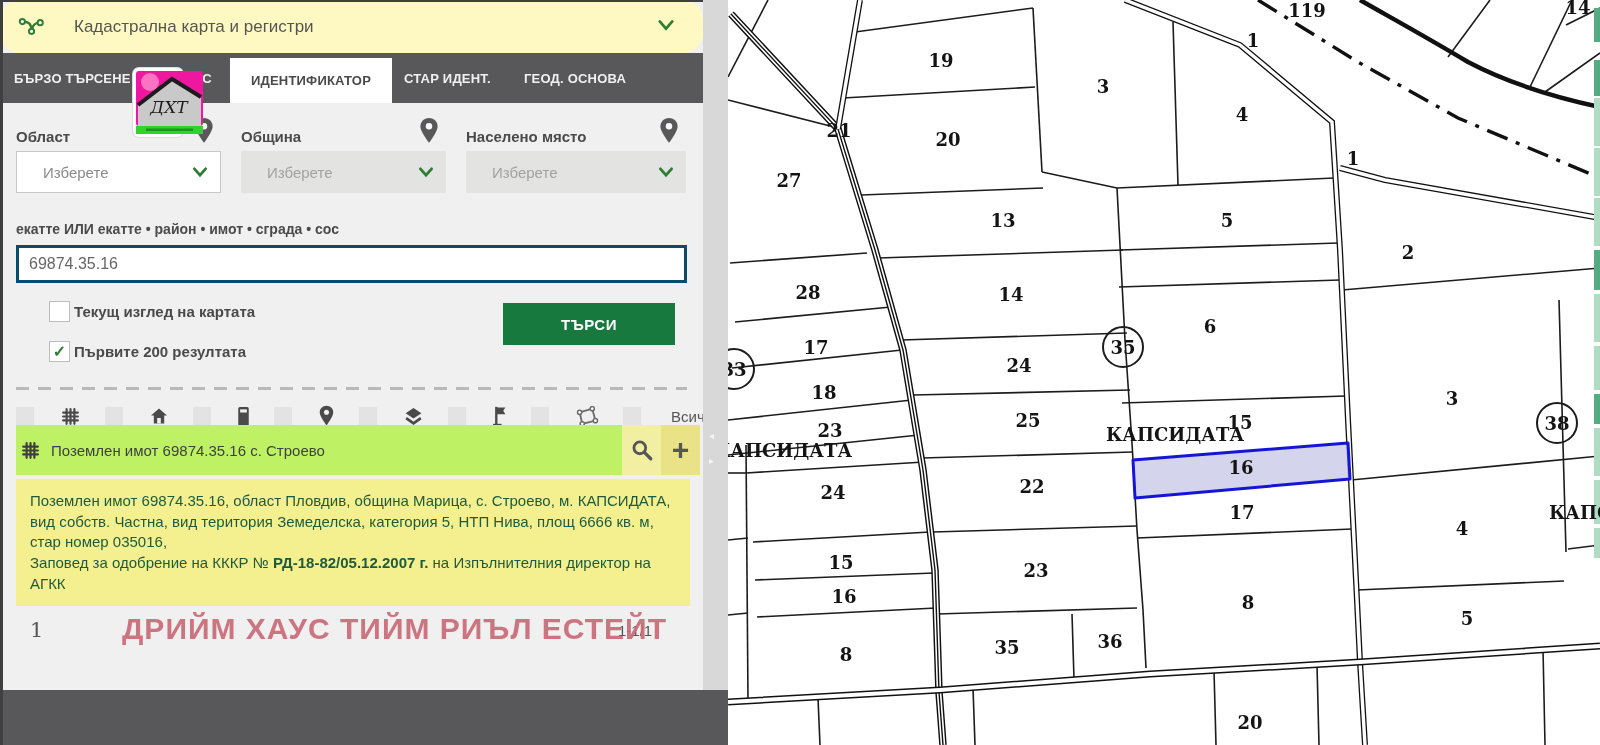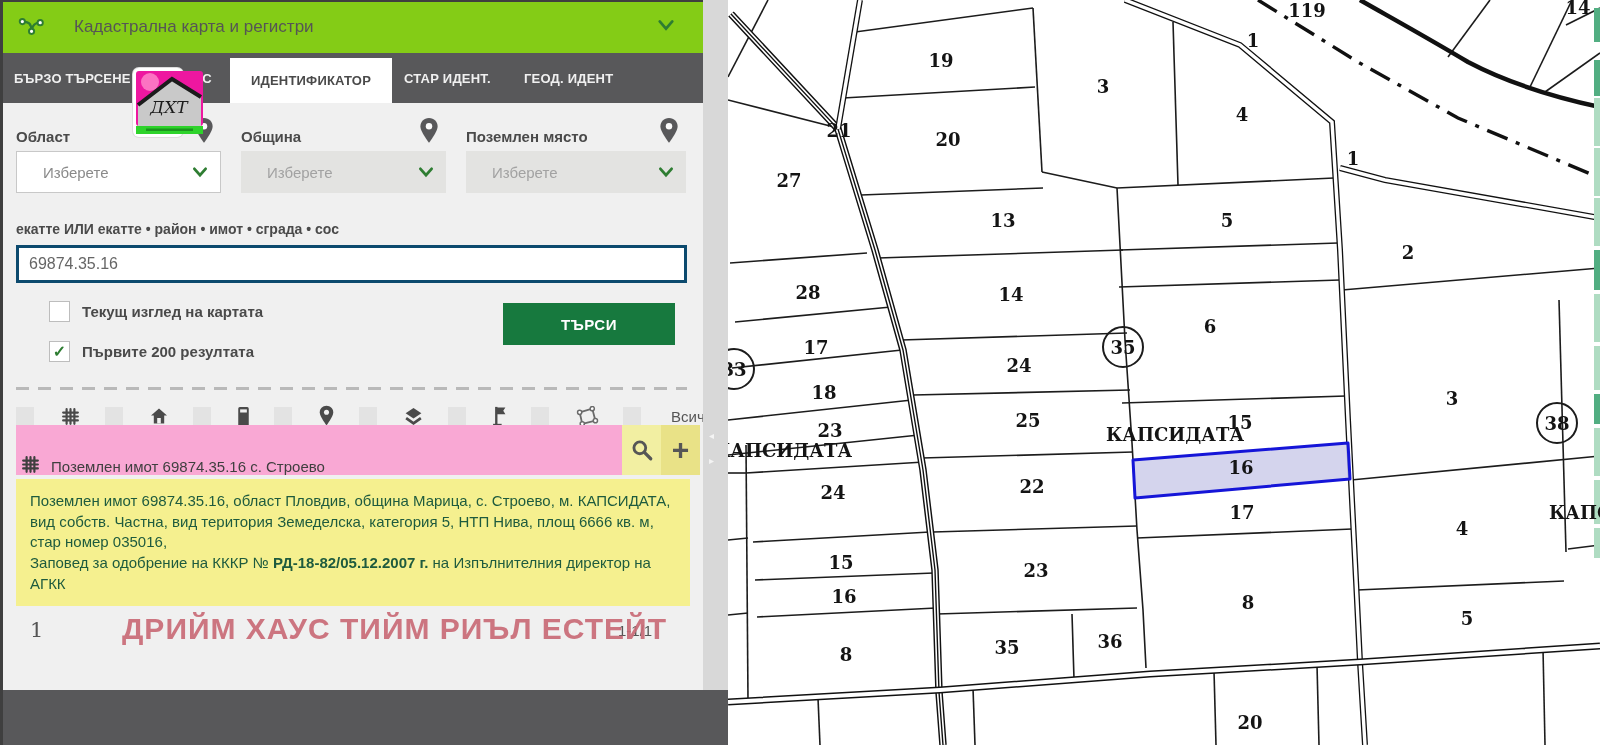--- a/index.html
+++ b/index.html
@@ -4,21 +4,21 @@
 <style>
   * { margin:0; padding:0; box-sizing:border-box; }
   body { font-family:"Liberation Sans", sans-serif; background:#fff; }
   .app { position:relative; width:1600px; height:745px; overflow:hidden; background:#fff; }
   .app::before { content:""; position:absolute; left:0; top:0; width:3px; height:745px; background:#3f3f3f; z-index:60; }
 
   
   .panel { position:absolute; left:0; top:0; width:703px; height:745px; background:#f0f0f0; }
   .panel::before { content:""; position:absolute; top:0; left:0; right:0; height:2px; background:#3f3f3f; z-index:50; }
 
-  .hdr { position:absolute; top:0; left:0; right:0; height:53px; background:#84cc16; display:flex; align-items:center; padding-left:18px; }
+  .hdr { position:absolute; top:0; left:0; right:0; height:53px; background:#fef9c3; display:flex; align-items:center; padding-left:18px;border-radius:20px; }
   .hdr-title { font-size:17px; color:#555; margin-left:30px; }
   .hdr-chev { position:absolute; right:28px; top:18px; }
 
   .tabs { position:absolute; top:53px; left:0; right:0; height:50px; background:#58585a; }
   .tab { position:absolute; top:0; height:50px; display:flex; align-items:center; font-size:13px; font-weight:bold; color:#f0f0f0; letter-spacing:.2px; cursor:pointer; }
   .tab-1 { left:14px; } .tab-2 { left:165px; }
   .tab-active { left:230px; top:5px; height:45px; width:162px; background:#fff; color:#4a4a4a; justify-content:center; }
   .tab-4 { left:404px; } .tab-5 { left:524px; }
 
   .logo { position:absolute; left:133px; top:68px; width:50px; height:69px; background:#fff; border-radius:6px; padding:3px; z-index:30; box-shadow:0 0 0 1px #ddd; }
@@ -33,35 +33,35 @@
   .fselect { height:42px; display:flex; align-items:center; background:#fff; border:1px solid #c8c8c8; cursor:pointer; }
   .fselect .ph { flex:1; padding-left:26px; font-size:15px; color:#8a8a8a; }
   .fselect .chev { width:40px; display:flex; justify-content:center; }
   .fselect.disabled { background:#e3e3e1; border:none; }
   .fselect.disabled .ph { color:#a2a2a2; }
 
   .ekatte { margin-top:16px; font-size:14px; font-weight:bold; color:#4a4a4a; }
   .idinput { margin-top:8px; width:100%; height:38px; border:3px solid #0c4a6e; background:#fff; padding-left:10px; font-size:16px; color:#666; font-family:"Liberation Sans",sans-serif; }
 
   .checks { position:relative; margin-top:18px; height:70px; }
-  .cbrow { position:absolute; left:0; display:flex; align-items:center; gap:12px; cursor:pointer;padding-left:33px; }
+  .cbrow { position:absolute; left:0; display:flex; align-items:center; gap:4px; cursor:pointer;padding-left:33px; }
   .cbrow-1 { top:0; } .cbrow-2 { top:40px; }
   .cbbox { width:21px; height:21px; background:#fff; border:1px solid #bdbdbd; display:flex; align-items:center; justify-content:center; font-size:16px; font-weight:bold; color:#2e7d32; }
   .cblabel { font-size:15px; font-weight:bold; color:#4a4a4a; }
   .searchbtn { position:absolute; right:12px; top:2px; width:172px; height:42px; background:#17793E; color:#fff; border:none; font-size:15px; font-weight:bold; font-family:"Liberation Sans",sans-serif; cursor:pointer; letter-spacing:.5px; }
 
   .dashline { margin-top:16px; height:3px; background:repeating-linear-gradient(90deg,#b9b9b9 0 13px,transparent 13px 22px); }
 
   .tbrow { margin-top:15px; display:flex; align-items:center; }
   .tb-sq { width:18px; height:18px; background:#e3e3e3; margin-right:26px; cursor:pointer; flex:none; }
   .tb-ic { margin-right:24px; flex:none; display:flex; }
   .tb-all { font-size:15px; color:#555; margin-left:4px; }
 
   .results { position:absolute; top:425px; left:16px; width:684px; }
-  .resrow { height:50px; background:#f9a8d4; display:flex; align-items:flex-end; }
+  .resrow { height:50px; background:#bef264; display:flex; align-items:center; }
   .resrow .gi { margin:0 10px 0 4px; display:flex; }
   .restext { font-size:15px; color:#3f3f3f; }
   .rescell { width:39px; height:50px; display:flex; align-items:center; justify-content:center; cursor:pointer; }
   .cell-search { margin-left:auto; background:#f2efa2; }
   .cell-plus { background:#e9e287; font-size:30px; font-weight:bold; color:#565656; line-height:1; }
 
   .ybox { margin-top:4px; width:674px; background:#f5f08f; padding:12px 14px; font-size:15px; line-height:1.38; color:#1E5B3E; }
   .ybox p { margin:0; }
 
   .pagerow { position:relative; height:50px; margin-top:4px; }
@@ -103,21 +103,21 @@
             <polyline points="3,3 10,11 17,3" stroke="#2e7d32" stroke-width="3" fill="none" stroke-linecap="round"></polyline>
           </svg>
       </span>
     </div>
 
     <div class="tabs">
       <div class="tab tab-1">БЪРЗО ТЪРСЕНЕ</div>
       <div class="tab tab-2">АДРЕС</div>
       <div class="tab tab-active">ИДЕНТИФИКАТОР</div>
       <div class="tab tab-4">СТАР ИДЕНТ.</div>
-      <div class="tab tab-5">ГЕОД. ИДЕНТ</div>
+      <div class="tab tab-5">ГЕОД. ОСНОВА</div>
     </div>
 
     <div class="logo">
       <svg width="67" height="63" viewBox="0 0 67 63">
         <rect x="0" y="0" width="67" height="55" rx="3" fill="#ee17a0"></rect>
         <circle cx="14" cy="11" r="9" fill="#ff8bcb" opacity="0.8"></circle>
         <polygon points="2,34 36,8 65,26 65,55 2,55" fill="#c9c9c9"></polygon>
         <polyline points="2,34 36,8 65,26" stroke="#1c1c1c" stroke-width="4" fill="none"></polyline>
         <text x="33" y="42" font-family="DejaVu Serif, serif" font-style="italic" font-size="17" text-anchor="middle" fill="#1c1c1c">ДХТ</text>
         <rect x="0" y="55" width="67" height="8" fill="#2ed32b"></rect>
@@ -160,21 +160,21 @@
             <span class="ph">Изберете</span>
             <span class="chev">
               <svg width="16" height="12" viewBox="0 0 20 14">
                   <polyline points="3,3 10,11 17,3" stroke="#2e7d32" stroke-width="3.5" fill="none" stroke-linecap="round"></polyline>
                 </svg>
             </span>
           </div>
         </div>
         <div class="fcol fcol-3">
           <div class="fcol-head">
-            <span class="flabel">Поземлен място</span>
+            <span class="flabel">Населено място</span>
             <span class="fpin">
               <svg width="22" height="28" viewBox="0 0 20 26">
                   <path d="M10,1 C5.2,1 2,4.6 2,8.8 C2,13.5 10,24 10,24 C10,24 18,13.5 18,8.8 C18,4.6 14.8,1 10,1 Z" fill="#58585a"></path>
                   <circle cx="10" cy="8.6" r="3" fill="#fbfbfb"></circle>
                 </svg>
             </span>
           </div>
           <div class="fselect disabled">
             <span class="ph">Изберете</span>
             <span class="chev">

